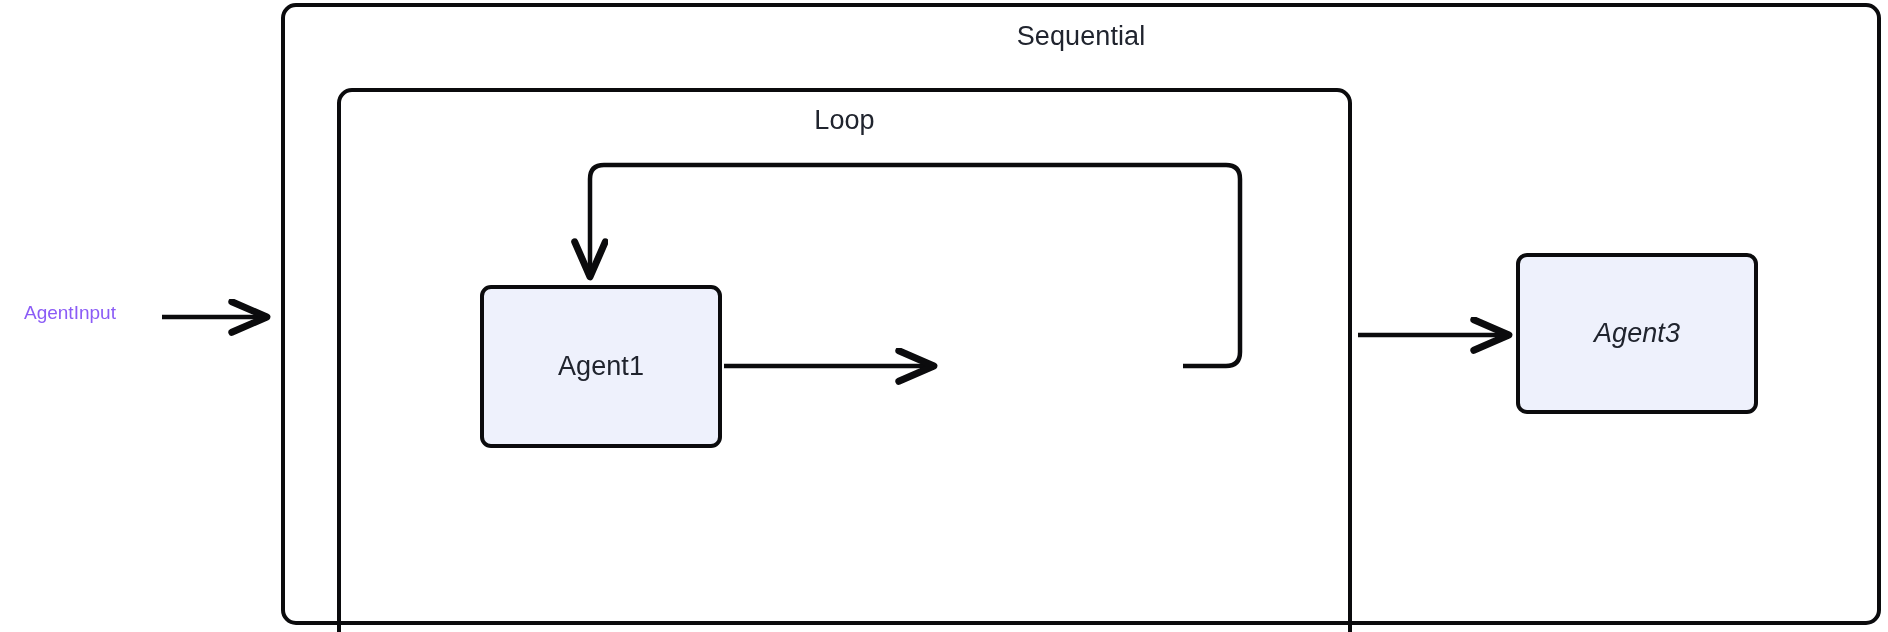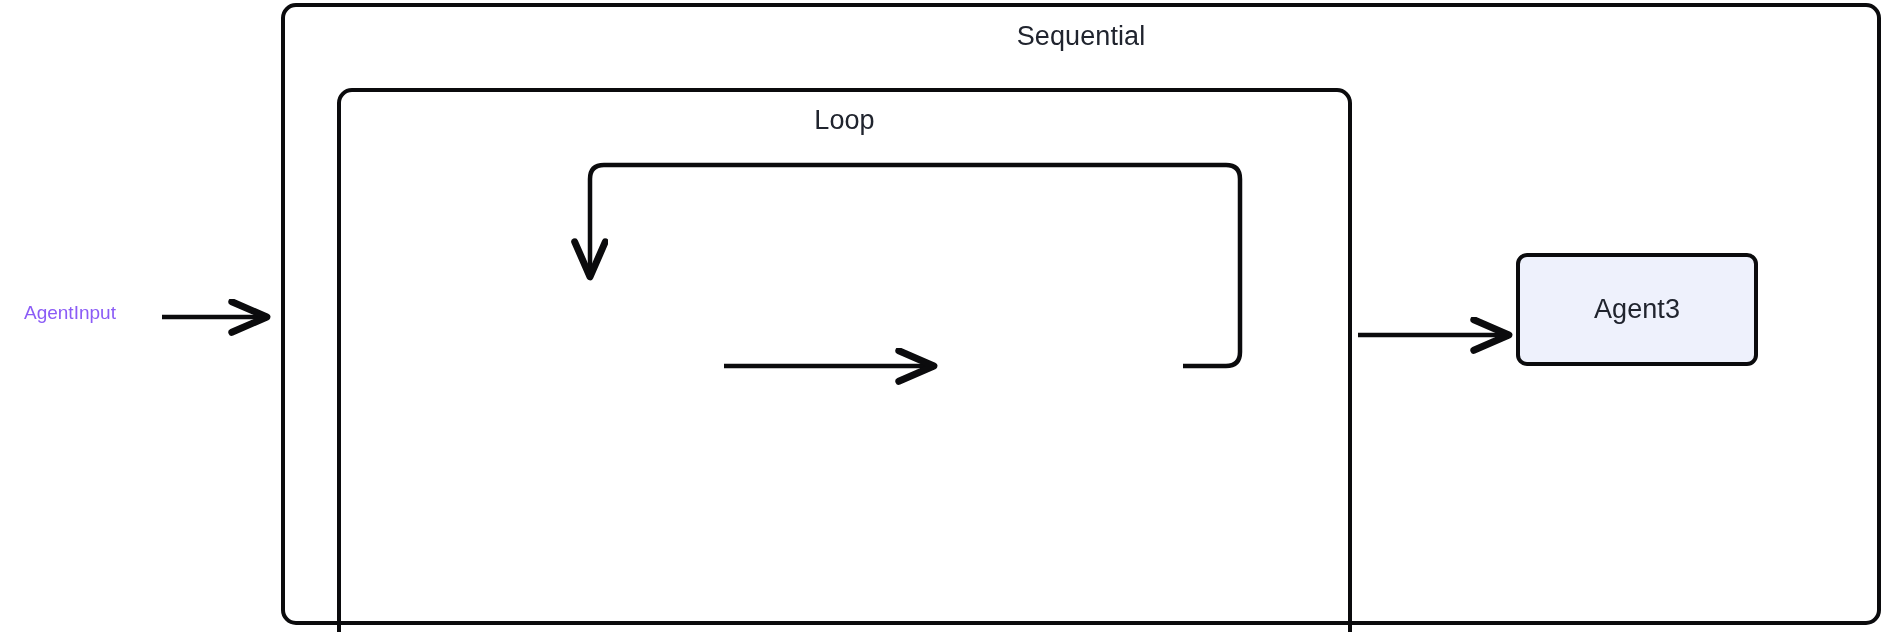--- a/index.html
+++ b/index.html
@@ -94,21 +94,22 @@
   #node-agent2 {
     left: 940px;
     top: 285px;
     width: 241px;
     height: 163px;
   }
   #node-agent3 {
     left: 1516px;
     top: 253px;
     width: 242px;
-    height: 113px;
+    height: 161px;
+    font-style: italic;
   }
 
   
   #label-agent-input {
     position: absolute;
     left: 24px;
     top: 302px;
     font-size: 19px;
     color: #8b5cf6;
     white-space: nowrap;
@@ -137,20 +138,23 @@
   </svg>
 
   <div class="group" id="group-sequential">
     <div class="group-label" id="label-sequential">Sequential</div>
   </div>
 
   <div class="group" id="group-loop">
     <div class="group-label" id="label-loop">Loop</div>
   </div>
 
+  <div class="node" id="node-agent1">
+    <span class="node-label">Agent1</span>
+  </div>
 
 
   <div class="node" id="node-agent3">
     <span class="node-label">Agent3</span>
   </div>
 
   <div id="label-agent-input">AgentInput</div>
 
 </div>
 

